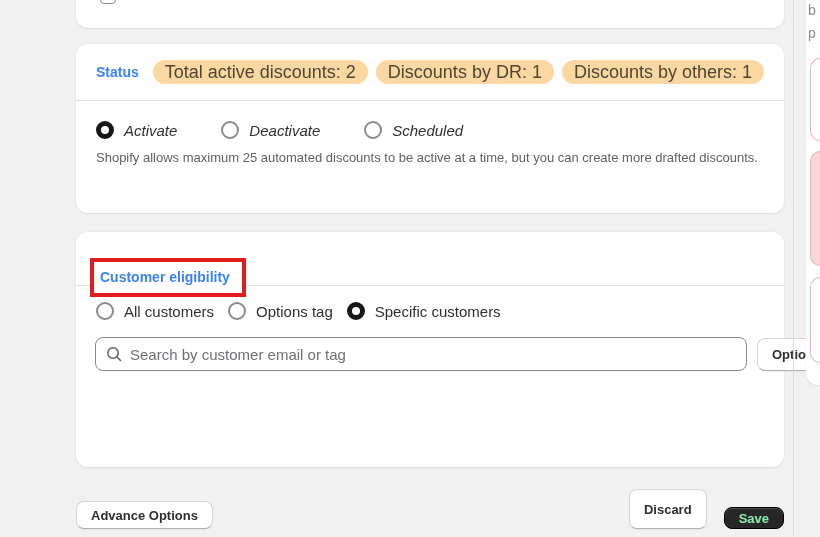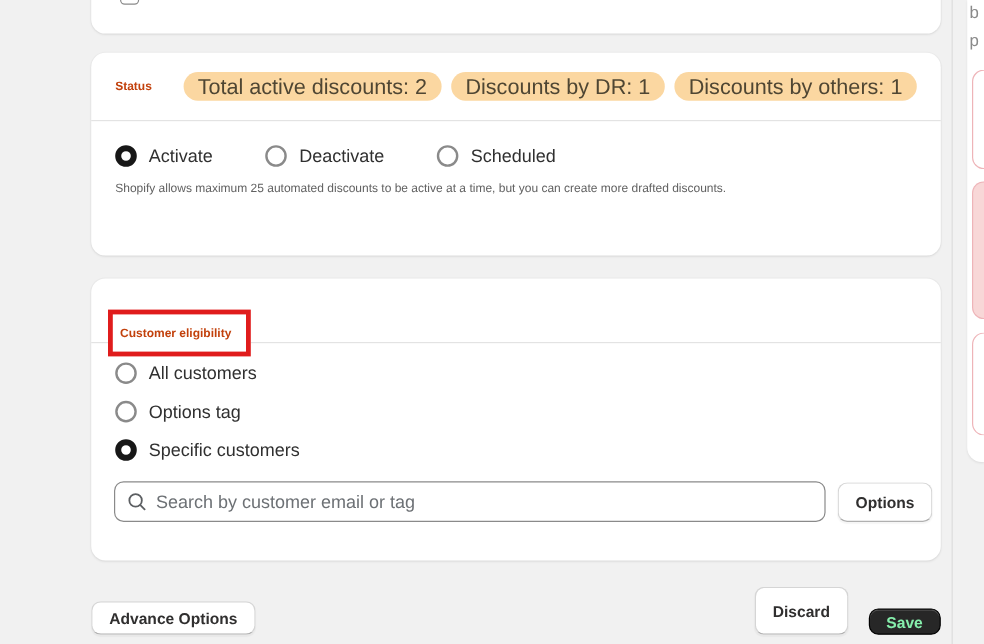--- a/index.html
+++ b/index.html
@@ -20,50 +20,50 @@
   .top-card .checkbox{
     position:absolute;left:24px;top:18px;width:16px;height:16px;
     border:1.5px solid #8a8a8a;border-radius:4px;background:#fff;box-sizing:border-box;
   }
   
   .status-card{top:44px;height:169px;}
   .card-header{
     display:flex;align-items:center;justify-content:space-between;
     height:56px;padding:0 20px;box-sizing:border-box;
   }
-  .card-title{font-size:10px;font-weight:700;color:#c2410c;}
+  .card-title{font-size:14px;font-weight:700;color:#3b82f6;}
   .badge-row{display:flex;gap:8px;}
   .badge{
     background:#fbd7a1;color:#4f4633;font-size:18px;line-height:16px;
     padding:4px 12px;border-radius:12px;white-space:nowrap;
   }
   .divider{border-top:1px solid #e3e3e3;margin:0;}
   .card-body{padding:20px;}
-  .radio-row{display:flex;gap:44px;align-items:center;}
+  .radio-row{display:flex;gap:44px;align-items:center;font-style:italic;}
   .radio-item{display:flex;align-items:center;gap:10px;cursor:pointer;}
   .radio{
     width:18px;height:18px;border-radius:50%;background:#fff;
     border:2px solid #8a8a8a;box-sizing:border-box;flex:0 0 auto;
   }
   .radio.selected{border:5.5px solid #171717;}
   .radio-label{font-size:15px;color:#303030;}
   .helper-text{
-    margin-top:8px;font-size:10px;line-height:22px;color:#616161;max-width:672px;
+    margin-top:8px;font-size:13px;line-height:22px;color:#616161;max-width:672px;
   }
   
   .elig-card{top:232px;height:235px;}
   .elig-header{position:relative;height:53px;}
   .highlight-box{
     position:absolute;left:14px;top:26px;
     border:4px solid #e01c1c;padding:6px 12px 7px 6px;background:#fff;
   }
-  .elig-radios{padding:16px 20px 0 20px;display:flex;flex-direction:column;gap:14px;}
+  .elig-radios{padding:16px 20px 0 20px;display:flex;flex-direction:row;gap:14px;}
   .search-row{display:flex;align-items:center;gap:10px;padding:17px 20px 0 19px;}
   .search-box{
-    flex:0 0 auto;width:593px;height:34px;border:1px solid #8a8a8a;border-radius:8px;
+    flex:0 0 auto;width:652px;height:34px;border:1px solid #8a8a8a;border-radius:8px;
     background:#fff;display:flex;align-items:center;padding:0 10px;box-sizing:border-box;gap:6px;
   }
   .search-box input{
     border:none;outline:none;flex:1;font-size:15px;color:#303030;
     font-family:"Liberation Sans","DejaVu Sans",sans-serif;background:transparent;
   }
   .search-box input::placeholder{color:#6d7175;opacity:1;}
   .btn{
     display:inline-flex;align-items:center;justify-content:center;
     background:#fff;border:1px solid #d5d5d5;border-bottom-color:#b0b0b0;

